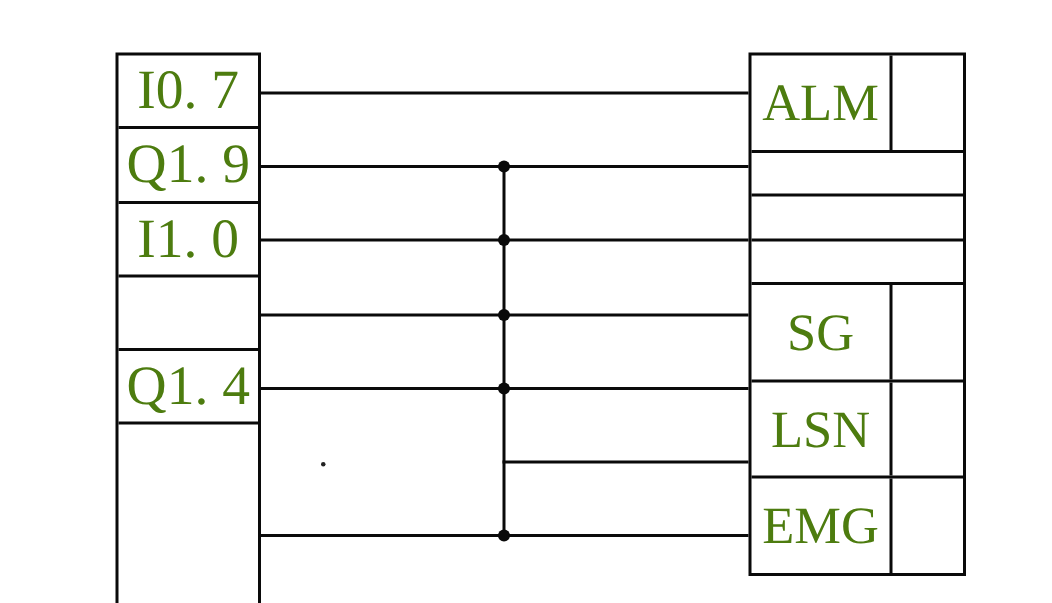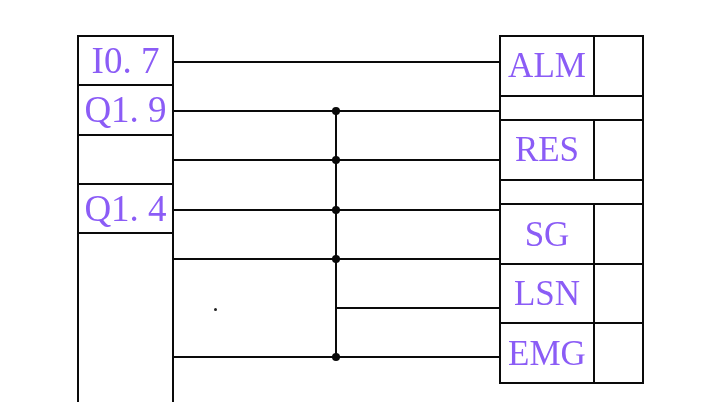--- a/index.html
+++ b/index.html
@@ -3,21 +3,21 @@
 <meta charset="utf-8">
 <style>
   html, body { margin: 0; padding: 0; background: #ffffff; }
   .canvas {
     position: relative;
     width: 701px;
     height: 402px;
     background: #ffffff;
     overflow: hidden;
     font-family: "Liberation Serif", "DejaVu Serif", serif;
-    color: #8b5cf6;
+    color: #4d7c0f;
   }
 
   
   .left-table {
     position: absolute;
     left: 77px; top: 35px;
     width: 97px; height: 397px;
     border: 2px solid #0a0a0a;
     box-sizing: border-box;
     display: flex; flex-direction: column;
@@ -104,20 +104,21 @@
   }
 </style>
 </head>
 <body>
 
 <div class="canvas">
 
   <div class="left-table">
     <div class="left-row">I0. 7</div>
     <div class="left-row">Q1. 9</div>
+    <div class="left-row">I1. 0</div>
     <div class="left-row"></div>
     <div class="left-row">Q1. 4</div>
     <div class="left-row"></div>
   </div>
 
   <div class="wire wire-full w0"></div>
   <div class="wire wire-full w1"></div>
   <div class="wire wire-full w2"></div>
   <div class="wire wire-full w3"></div>
   <div class="wire wire-full w4"></div>
@@ -135,21 +136,20 @@
 
   <div class="right-table">
     <div class="right-row">
       <div class="terminal-cell">ALM</div>
       <div class="blank-cell"></div>
     </div>
     <div class="right-row">
       <div class="blank-cell"></div>
     </div>
     <div class="right-row">
-      <div class="terminal-cell">RES</div>
       <div class="blank-cell"></div>
     </div>
     <div class="right-row">
       <div class="blank-cell"></div>
     </div>
     <div class="right-row">
       <div class="terminal-cell">SG</div>
       <div class="blank-cell"></div>
     </div>
     <div class="right-row">

